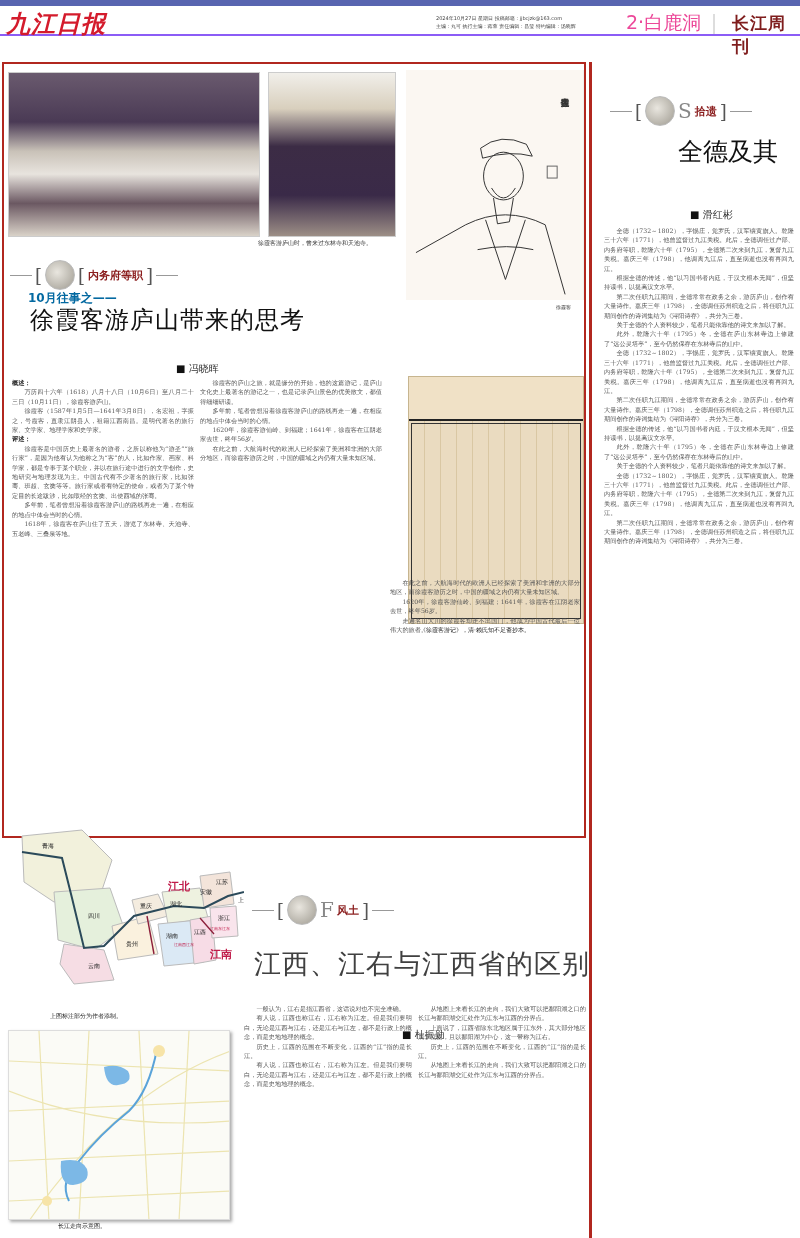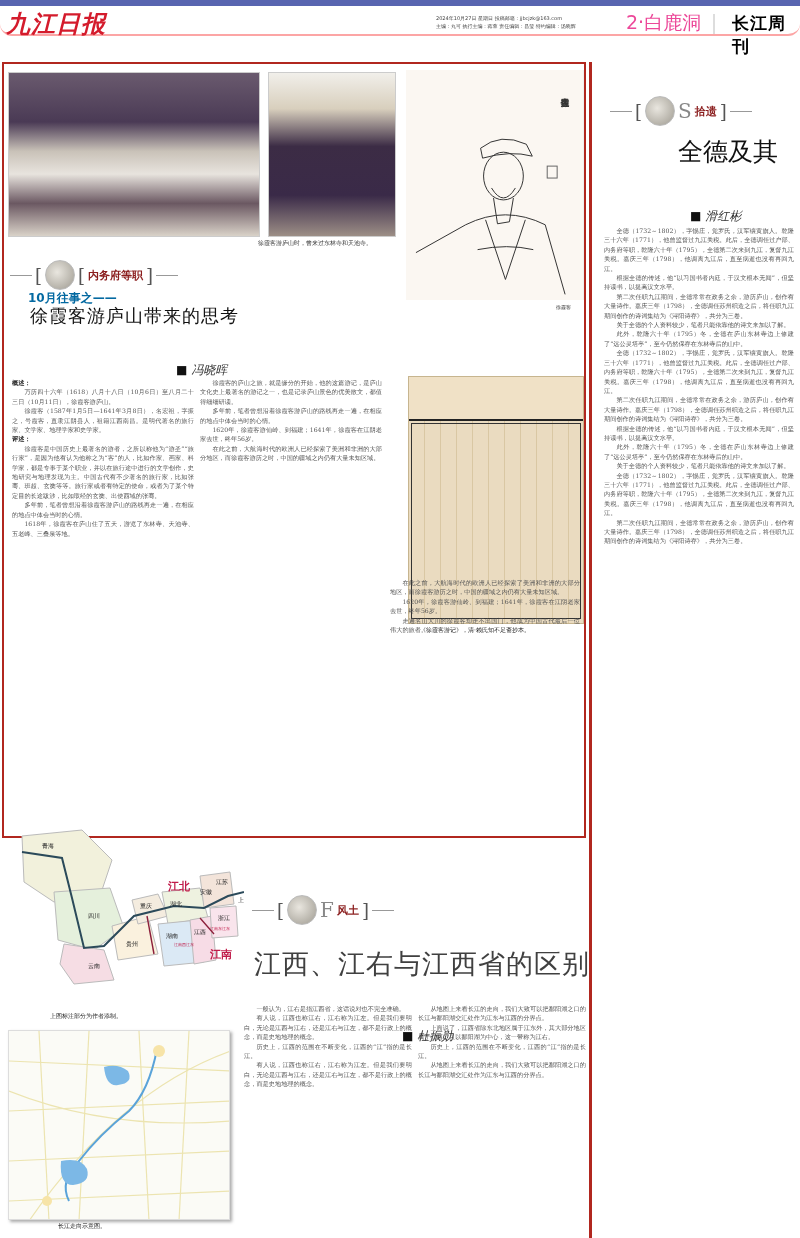--- a/index.html
+++ b/index.html
@@ -4,48 +4,48 @@
 <style>
   * { box-sizing: border-box; margin: 0; padding: 0; }
   body {
     width: 800px; height: 1238px; overflow: hidden;
     background: #ffffff;
     font-family: "DejaVu Serif", "Liberation Serif", serif;
     color: #222;
     position: relative;
   }
   .topbar { position: absolute; left: 0; top: 0; width: 800px; height: 6px; background: #5865b0; }
-  .masthead { position: absolute; left: 0; top: 6px; width: 800px; height: 30px; border-bottom: 2px solid #fca5a5; border-radius: 12px; }
+  .masthead { position: absolute; left: 0; top: 6px; width: 800px; height: 30px; border-bottom: 2px solid #8b5cf6; }
   .logo { position: absolute; left: 6px; top: 2px; font-family: "DejaVu Serif", serif; font-weight: bold; font-style: italic; font-size: 24px; color: #d41b2c; letter-spacing: 1px; }
   .meta { position: absolute; left: 436px; top: 8px; font-family: "DejaVu Sans", sans-serif; font-size: 5px; color: #444; line-height: 8px; }
   .page-no { position: absolute; left: 626px; top: 4px; font-family: "DejaVu Sans", sans-serif; font-size: 19px; color: #ec4899; }
   .vsep { position: absolute; left: 713px; top: 8px; width: 2px; height: 20px; background: #ddd; }
-  .brand { position: absolute; left: 732px; top: 6px; font-family: "DejaVu Sans", sans-serif; font-weight: bold; font-size: 17px; color: #000000; letter-spacing: 1px; }
+  .brand { position: absolute; left: 732px; top: 6px; font-family: "DejaVu Sans", sans-serif; font-weight: bold; font-size: 17px; color: #7f1d1d; letter-spacing: 1px; }
 
   .main-box { position: absolute; left: 2px; top: 62px; width: 584px; height: 776px; border: 2px solid #b1271f; background: #fff; }
   .photo { position: absolute; border: 1px solid #ccc; }
   .photo1 { left: 4px; top: 8px; width: 252px; height: 165px;
     background: linear-gradient(180deg, #6a5a6e 0%, #4a3a55 30%, #c9c2b8 48%, #e8e4de 62%, #6b5862 80%, #d9d2c8 100%); }
   .photo2 { left: 264px; top: 8px; width: 128px; height: 165px;
     background: linear-gradient(180deg, #f1efea 0%, #d8cfbd 22%, #3c2c45 45%, #3a2a48 75%, #9c8e86 100%); }
   .photo-cap { position: absolute; left: 254px; top: 175px; font-family: "DejaVu Sans", sans-serif; font-size: 6px; color: #333; }
   .portrait { position: absolute; left: 402px; top: 6px; width: 178px; height: 230px; background: #fbf7f2; border-right: 1px solid #eee; }
   .portrait svg { width: 100%; height: 100%; }
   .portrait-cap { position: absolute; left: 552px; top: 240px; font-family: "DejaVu Sans", sans-serif; font-size: 5px; color: #333; }
 
   .column-tag { position: absolute; display: flex; align-items: center; gap: 3px; }
   .column-tag .line { width: 22px; height: 1px; background: #999; }
   .column-tag .bracket { font-size: 18px; color: #555; font-family: "DejaVu Serif", serif; }
   .column-tag .badge { width: 30px; height: 30px; border-radius: 50%; background: radial-gradient(circle at 40% 40%, #e9e6df, #9e9a90); border: 1px solid #bbb; }
   .column-tag .letter { font-size: 20px; color: #888; font-family: "DejaVu Serif", serif; }
   .column-tag .label { font-size: 11px; color: #8b1e1e; font-weight: bold; }
 
   .kicker { position: absolute; left: 28px; top: 290px; font-family: "DejaVu Sans", sans-serif; font-weight: bold; font-size: 12px; color: #0369a1; }
-  .headline1 { position: absolute; left: 30px; top: 304px; font-family: "DejaVu Sans", sans-serif; font-weight: 300; font-size: 18px; letter-spacing: 1px; color: #111; }
-  .byline { position: absolute; font-family: "DejaVu Sans", sans-serif; font-size: 12px; color: #333; font-style: italic; }
+  .headline1 { position: absolute; left: 30px; top: 304px; font-family: "DejaVu Sans", sans-serif; font-weight: 300; font-size: 24px; letter-spacing: 1px; color: #111; }
+  .byline { position: absolute; font-family: "DejaVu Sans", sans-serif; font-size: 10px; color: #333; }
   .byline::before { content: "■ "; color: #111; }
 
   .body-text { position: absolute; font-size: 6.2px; line-height: 9.4px; color: #555; text-align: justify; overflow: hidden; }
   .body-text p { text-indent: 2em; }
   .body-text .h { font-weight: bold; color: #222; text-indent: 0; }
 
   .doc-image { position: absolute; left: 404px; top: 312px; width: 176px; height: 248px;
     background: repeating-linear-gradient(90deg, #eadbc0 0 15px, #d9c7a3 15px 16px); border: 1px solid #c7b58f; }
   .doc-image .top-band { position: absolute; left: 0; top: 0; width: 100%; height: 44px; background: #f0e1c6; border-bottom: 2px solid #222; }
   .doc-image .inner { position: absolute; left: 2px; top: 46px; right: 2px; bottom: 4px; border: 1px solid #333; }

